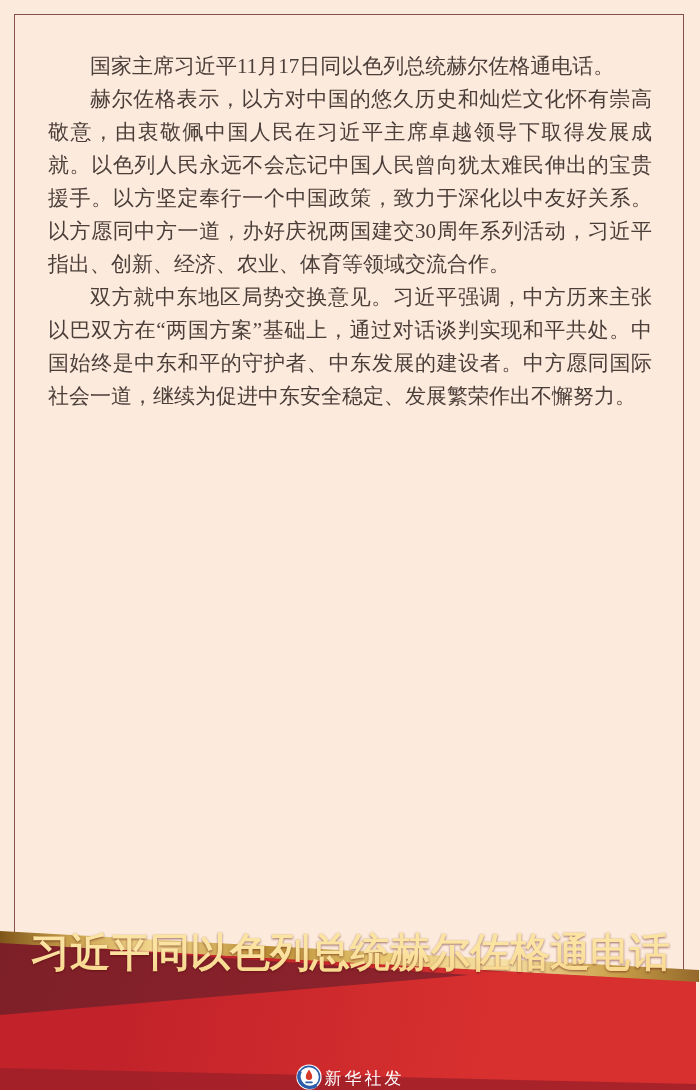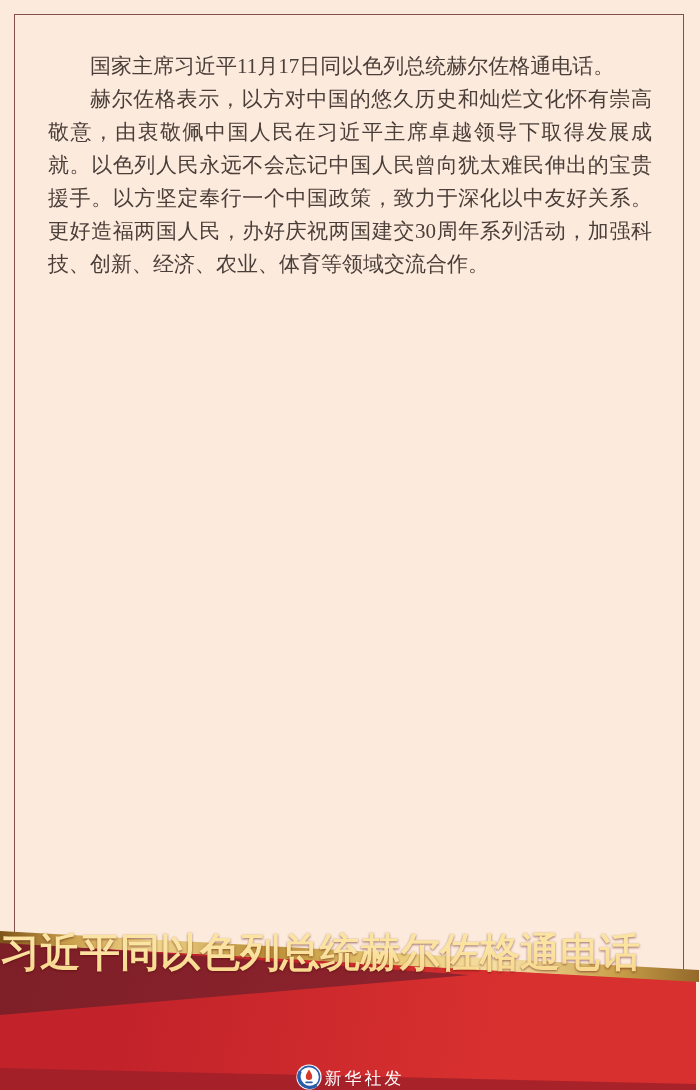--- a/index.html
+++ b/index.html
@@ -43,21 +43,21 @@
     background:var(--maroon-shade,#9c1f28);
     opacity:.8;
     clip-path:polygon(0 143px,696px 159px,696px 165px,0 165px);
   }
   .banner-gold{
     background:linear-gradient(90deg,#7e5518 0%,#caa14c 10%,#f2d78e 22%,#b98c34 38%,#e9c973 55%,#f6e0a5 72%,#caa04a 88%,#93682a 100%);
     clip-path:polygon(0 6px,699px 45px,699px 57px,0 18px);
   }
   .banner-title{
     position:absolute;left:0;top:73px;width:696px;
-    text-align:left;
+    text-align:center;
     font-size:40px;font-weight:bold;letter-spacing:0px;
     font-family:"Liberation Serif", serif;
     background:linear-gradient(180deg,var(--title-gold-top,#fbe3a2) 15%,var(--title-gold-bottom,#eda93e) 85%);
     -webkit-background-clip:text;background-clip:text;
     color:transparent;
     filter:drop-shadow(0 1px 1px rgba(80,8,8,.55));
     white-space:nowrap;
   }
   .credit-row{
     position:absolute;left:0;top:126px;width:700px;height:28px;
@@ -72,21 +72,22 @@
 </style>
 </head>
 <body>
 
 <div class="page">
 
   <div class="frame"></div>
 
   <div class="article">
     <p>国家主席习近平11月17日同以色列总统赫尔佐格通电话。</p>
-    <p>赫尔佐格表示，以方对中国的悠久历史和灿烂文化怀有崇高敬意，由衷敬佩中国人民在习近平主席卓越领导下取得发展成就。以色列人民永远不会忘记中国人民曾向犹太难民伸出的宝贵援手。以方坚定奉行一个中国政策，致力于深化以中友好关系。更好造福两国人民，办好庆祝两国建交30周年系列活动，加强科技、创新、经济、农业、体育等领域交流合作。</p>
+    <p>赫尔佐格表示，以方对中国的悠久历史和灿烂文化怀有崇高敬意，由衷敬佩中国人民在习近平主席卓越领导下取得发展成就。以色列人民永远不会忘记中国人民曾向犹太难民伸出的宝贵援手。以方坚定奉行一个中国政策，致力于深化以中友好关系。以方愿同中方一道，办好庆祝两国建交30周年系列活动，习近平指出、创新、经济、农业、体育等领域交流合作。</p>
+    <p>双方就中东地区局势交换意见。习近平强调，中方历来主张以巴双方在“两国方案”基础上，通过对话谈判实现和平共处。中国始终是中东和平的守护者、中东发展的建设者。中方愿同国际社会一道，继续为促进中东安全稳定、发展繁荣作出不懈努力。</p>
   </div>
 
   <div class="banner">
     <div class="banner-red"></div>
     <div class="banner-dark"></div>
     <div class="banner-bottom-shade"></div>
     <div class="banner-gold"></div>
 
     <div class="banner-title">习近平同以色列总统赫尔佐格通电话</div>
 

